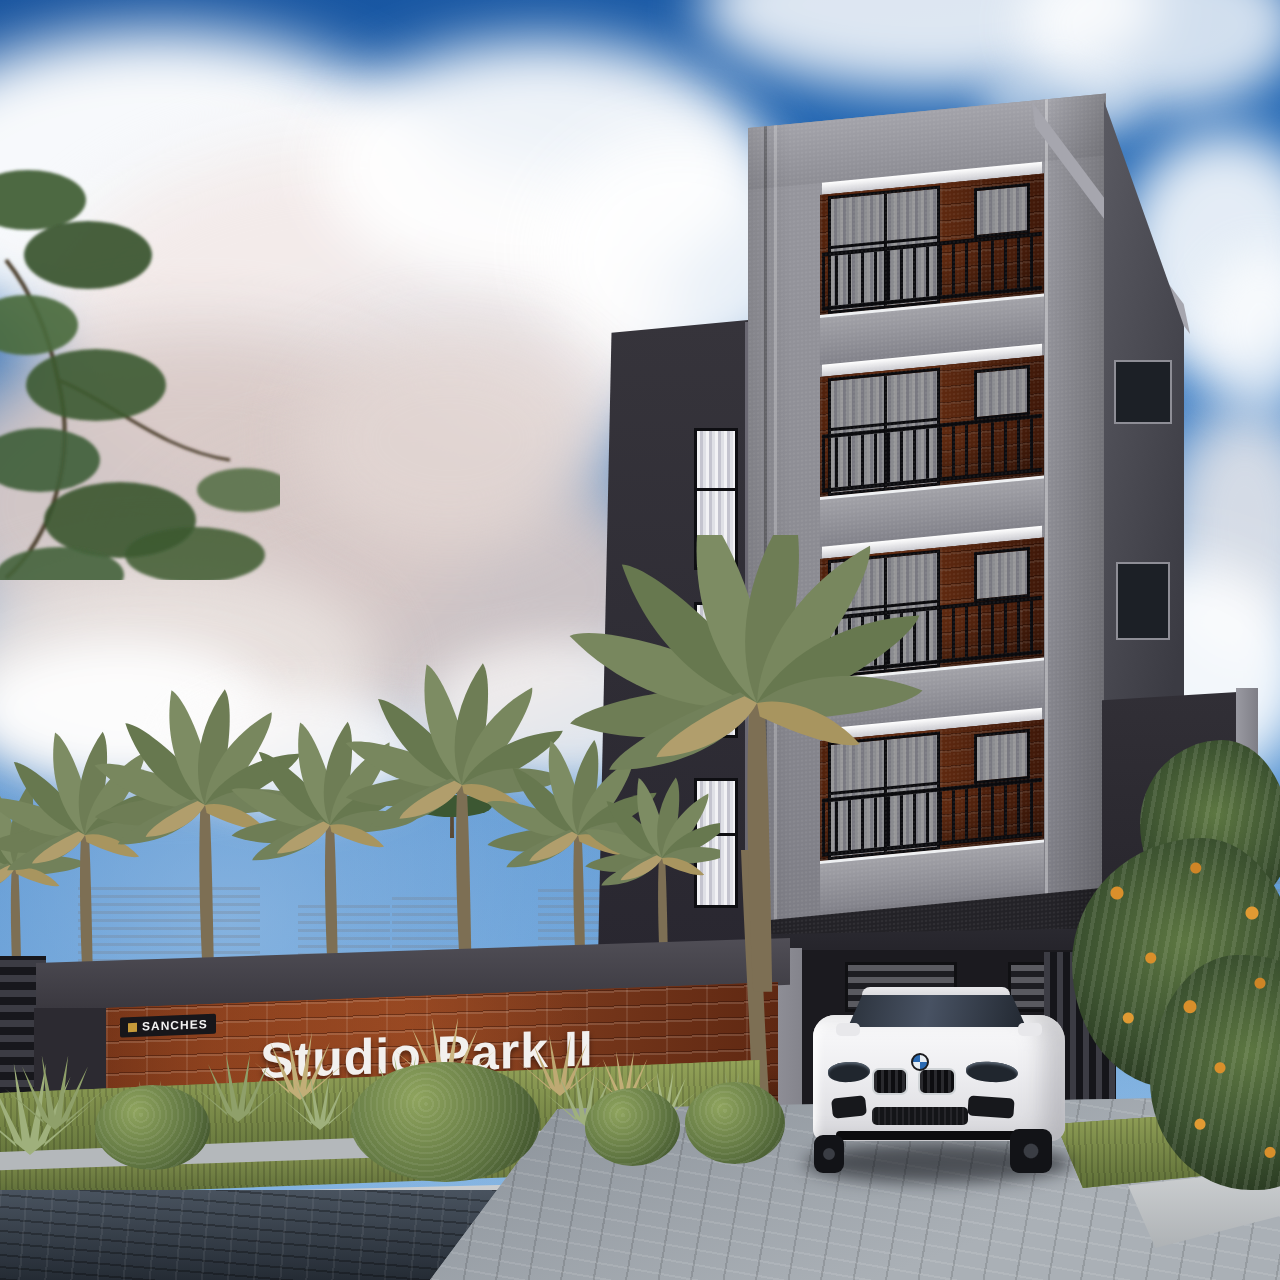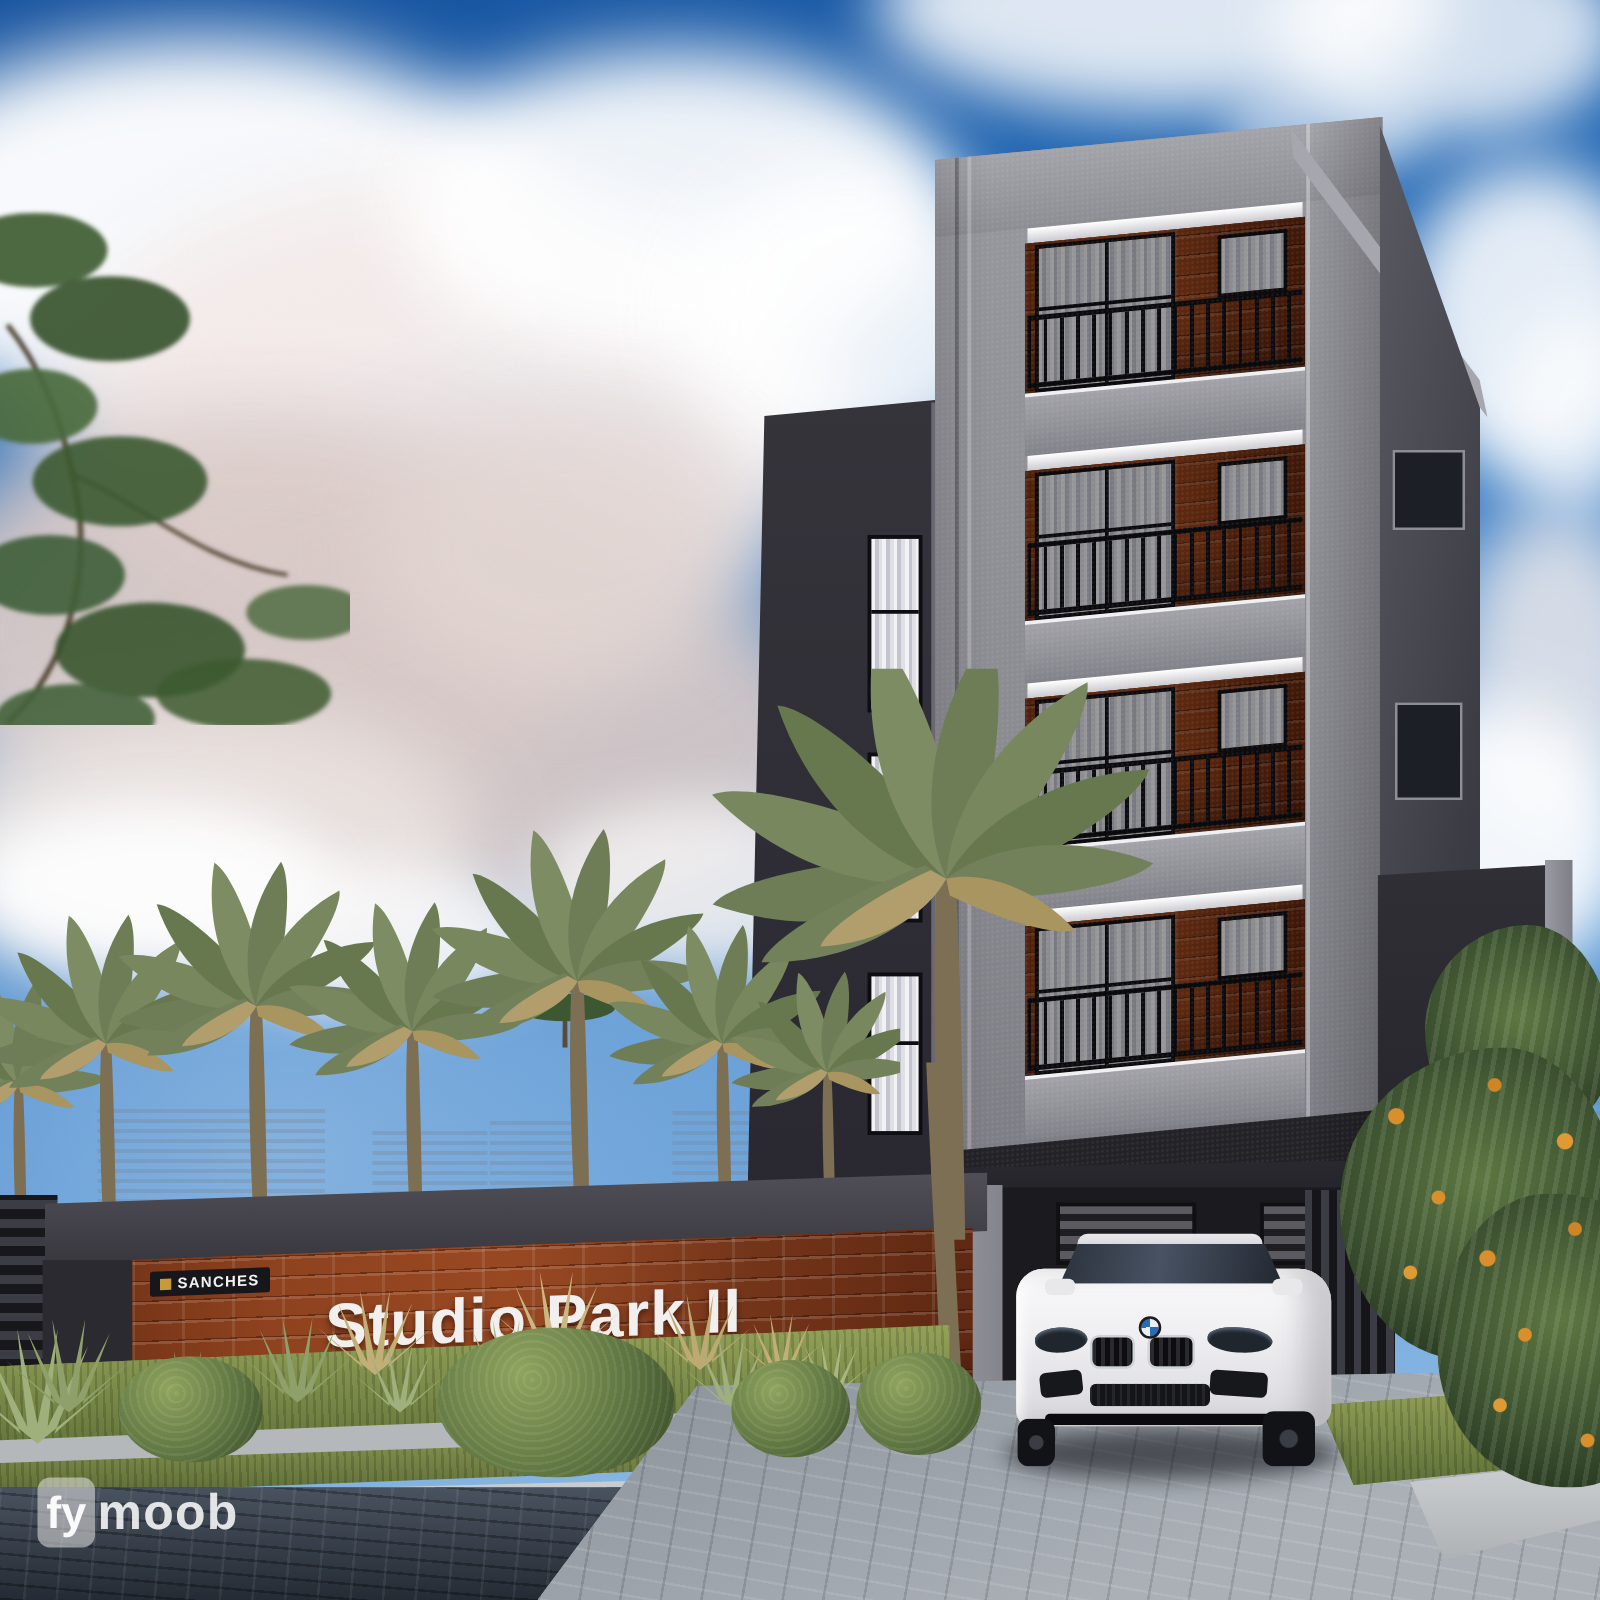--- a/index.html
+++ b/index.html
@@ -427,18 +427,14 @@
     <div class="a wheel" style="left:4px;top:150px;width:30px;height:38px;"></div>
     <div class="a wheel" style="left:200px;top:144px;width:42px;height:44px;"></div>
   </div>
 
   <div>
     <div class="a blob" style="left:1140px;top:740px;width:150px;height:175px;border-radius:55% 45% 50% 50%/48% 56% 44% 52%;"></div>
     <div class="a flw" style="left:1072px;top:838px;width:225px;height:250px;border-radius:58% 42% 55% 45%/50% 55% 45% 50%;"></div>
     <div class="a flw" style="left:1150px;top:955px;width:200px;height:235px;border-radius:45% 55% 48% 52%/55% 45% 52% 48%;"></div>
   </div>
 
-  <div class="a wm">
-    <div class="wm-fy">fy</div>
-    <div class="wm-moob">moob</div>
-  </div>
 
 </div>
 
 </body></html>

